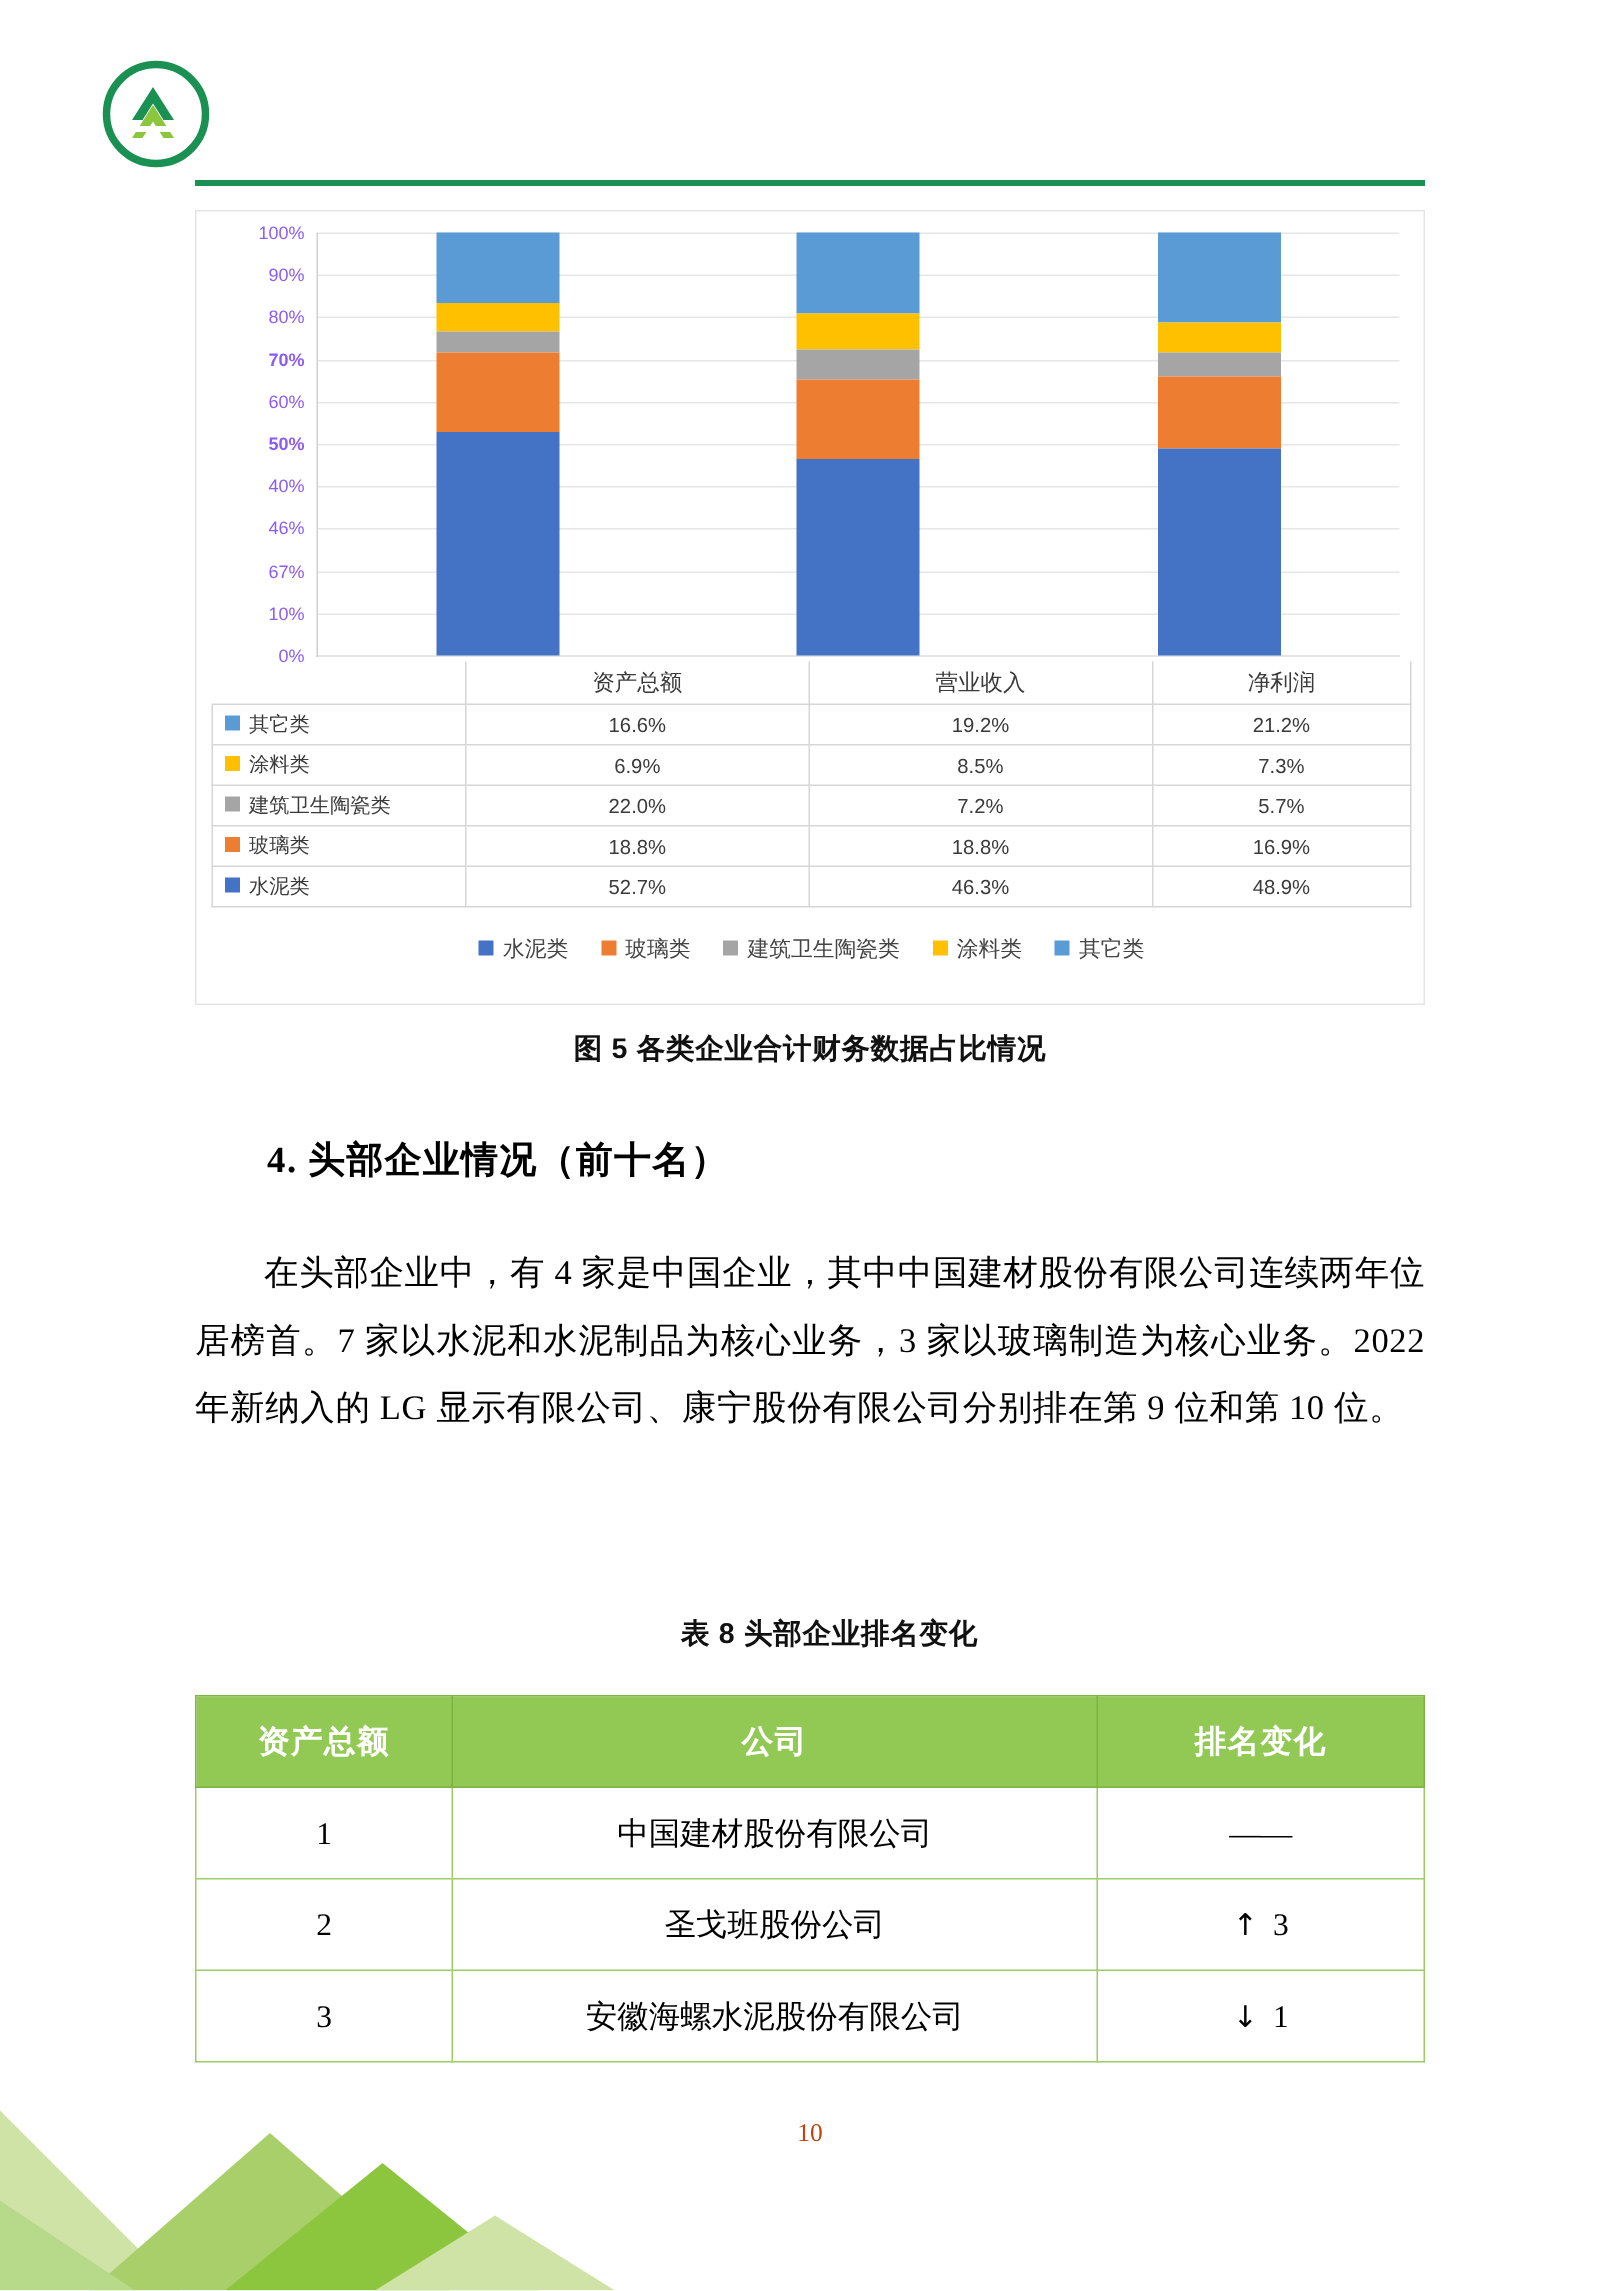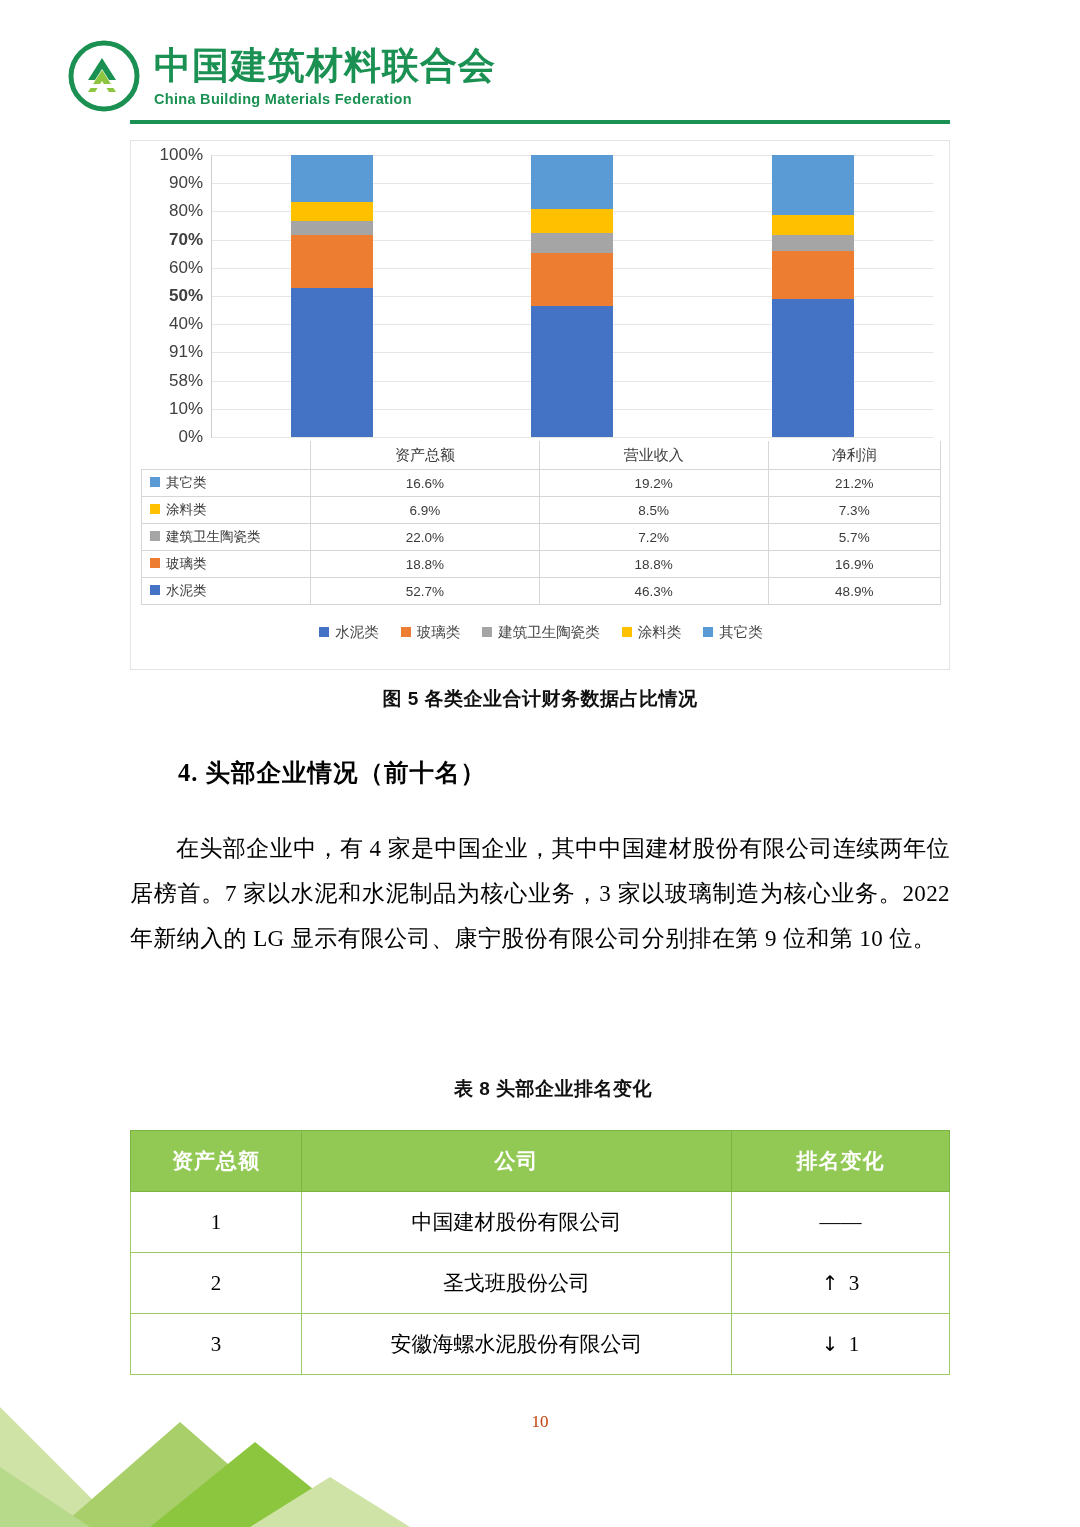--- a/index.html
+++ b/index.html
@@ -85,22 +85,22 @@
     position: absolute;
     left: 0;
     top: 0;
     width: 68px;
     height: 282px;
   }
   .y-label {
     position: absolute;
     right: 6px;
     font-family: "Liberation Sans", sans-serif;
-    font-size: 17px;
-    color: #404040;
+    font-size: 12px;
+    color: #8b5cf6;
     transform: translateY(-50%);
     white-space: nowrap;
   }
   .plot {
     position: absolute;
     left: 70px;
     top: 0;
     right: 8px;
     height: 282px;
     border-left: 1px solid #cfcfcf;
@@ -300,40 +300,36 @@
 <body>
 
 <div class="header">
   <div class="logo-mark">
     <svg width="72" height="72" viewBox="0 0 72 72">
       <circle cx="36" cy="36" r="33" fill="none" stroke="#1a9152" stroke-width="5"></circle>
       <path d="M20 40 L34 18 L48 40 L41 40 L34 29 L27 40 Z" fill="#1a9152"></path>
       <path d="M20 52 L34 30 L48 52 L41 52 L34 41 L27 52 Z" fill="#8cc63f"></path>
       <rect x="18" y="44" width="36" height="4" fill="#ffffff"></rect>
     </svg>
-  </div>
-  <div class="logo-text">
-    <div class="logo-cn">中国建筑材料联合会</div>
-    <div class="logo-en">China Building Materials Federation</div>
   </div>
 </div>
 <div class="header-rule"></div>
 
 <div class="figure-box">
   <div class="chart-area">
     <div class="y-axis" id="yaxis">
         <div class="y-label" style="top: 0px;">100%</div>
         <div class="y-label" style="top: 28.2px;">90%</div>
         <div class="y-label" style="top: 56.4px;">80%</div>
         <div class="y-label" style="top: 84.6px; font-weight: bold;">70%</div>
         <div class="y-label" style="top: 112.8px;">60%</div>
         <div class="y-label" style="top: 141px; font-weight: bold;">50%</div>
         <div class="y-label" style="top: 169.2px;">40%</div>
-        <div class="y-label" style="top: 197.4px;">91%</div>
-        <div class="y-label" style="top: 225.6px;">58%</div>
+        <div class="y-label" style="top: 197.4px;">46%</div>
+        <div class="y-label" style="top: 225.6px;">67%</div>
         <div class="y-label" style="top: 253.8px;">10%</div>
         <div class="y-label" style="top: 282px;">0%</div>
       </div>
     <div class="plot">
       <div id="gridlines">
           <div class="gridline" style="top: 0px;"></div>
           <div class="gridline" style="top: 28.2px;"></div>
           <div class="gridline" style="top: 56.4px;"></div>
           <div class="gridline" style="top: 84.6px;"></div>
           <div class="gridline" style="top: 112.8px;"></div>

